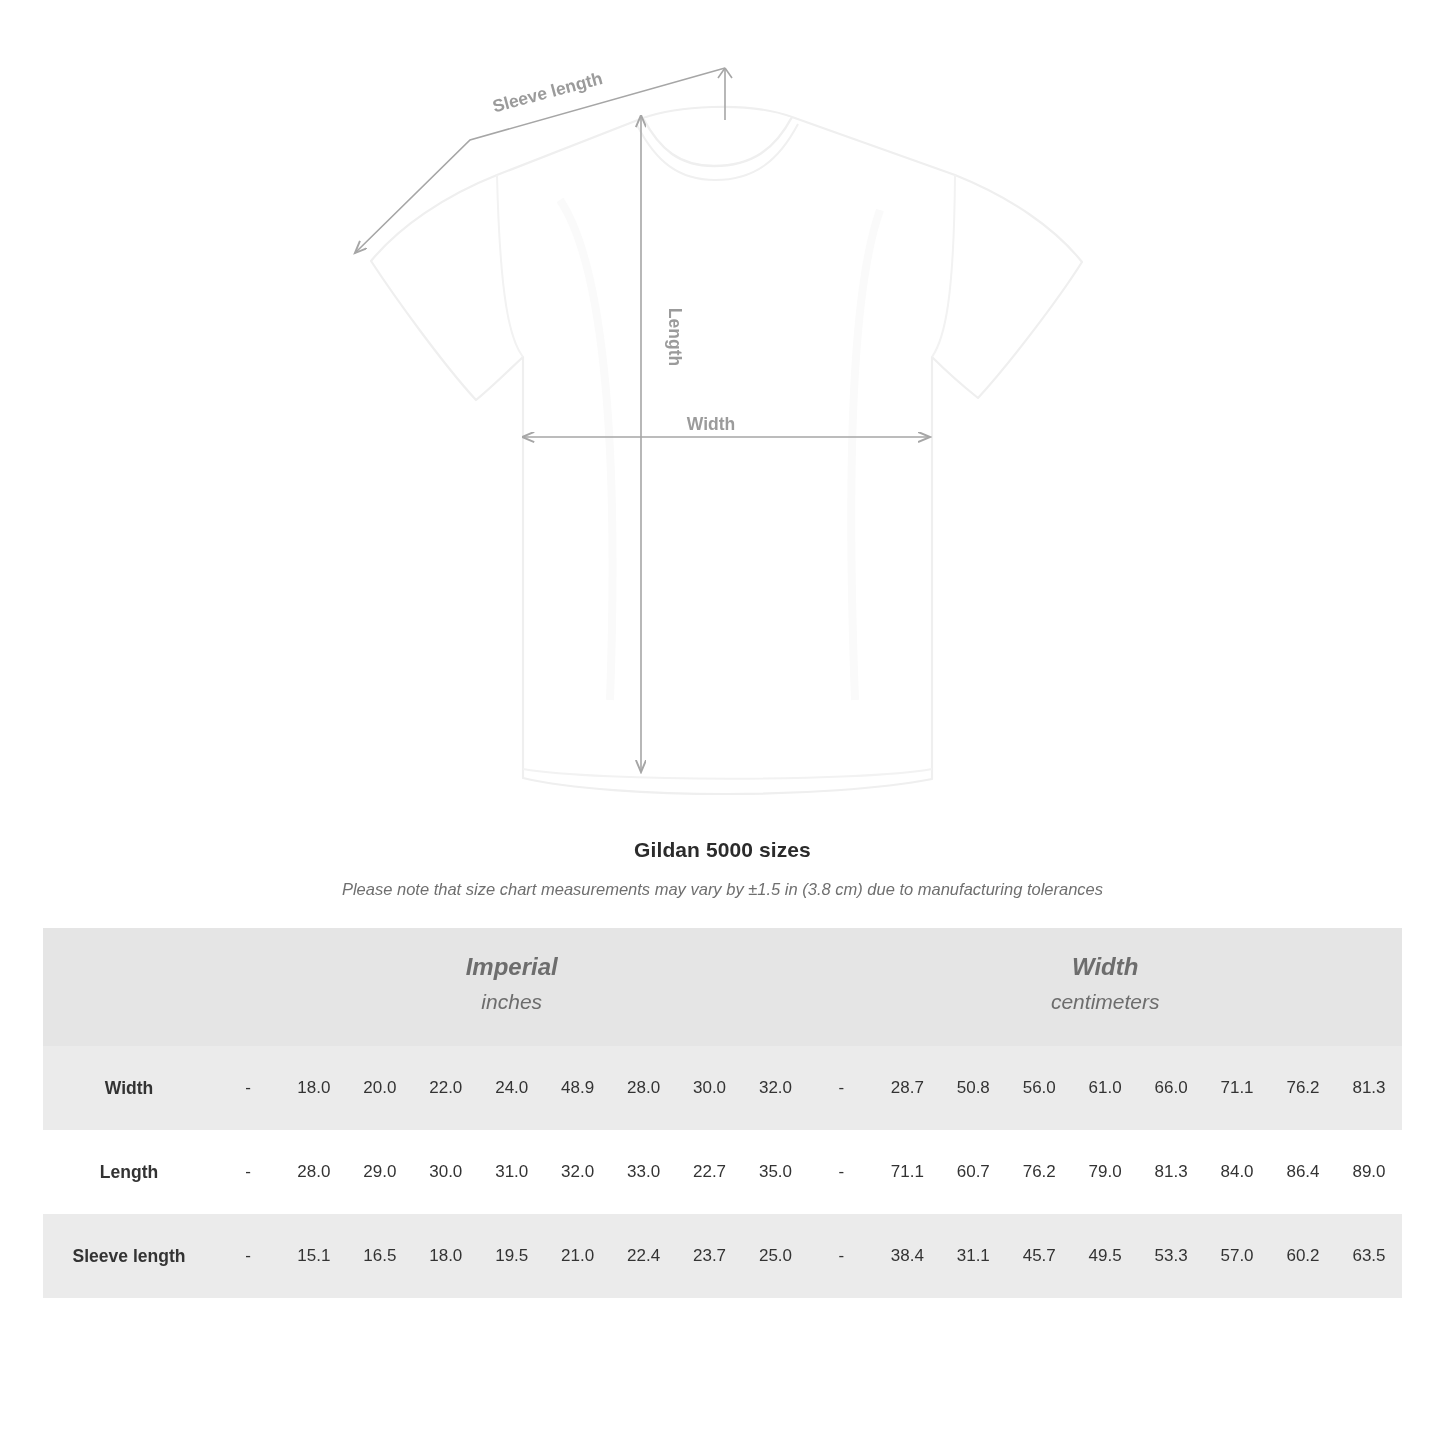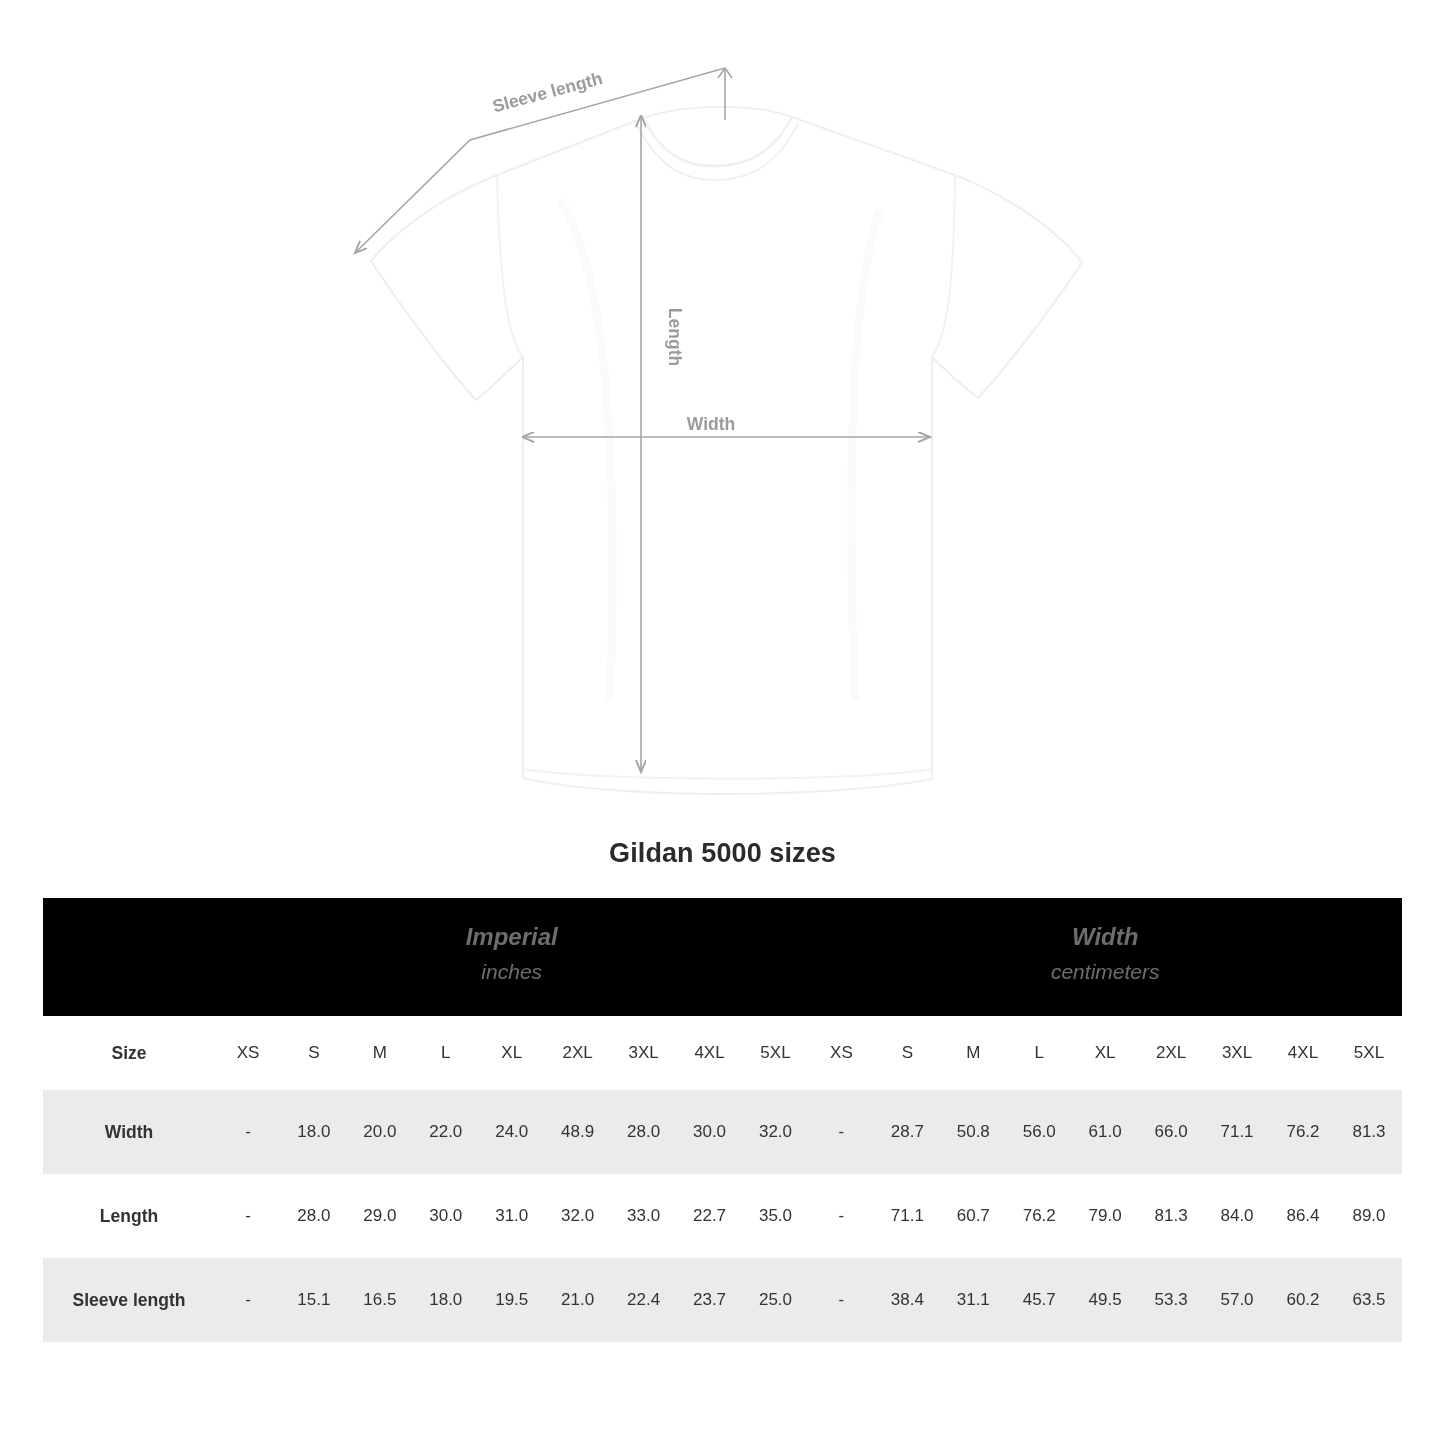--- a/index.html
+++ b/index.html
@@ -26,21 +26,21 @@
     width: 1445px;
     height: 830px;
   }
   .illustration svg {
     display: block;
   }
 
   
   .chart-title {
     text-align: center;
-    font-size: 27px;
+    font-size: 21px;
     font-weight: bold;
     color: #2b2b2b;
     margin: 8px 0 0 0;
     letter-spacing: 0.1px;
   }
   .chart-subtitle {
     text-align: center;
     font-size: 16.5px;
     font-style: italic;
     color: #6f6f6f;
@@ -61,21 +61,21 @@
   table.size-table th {
     padding: 0;
     text-align: center;
     vertical-align: middle;
     font-size: 17px;
     color: #333333;
     font-weight: normal;
   }
   .unit-header-row td {
     height: 118px;
-    background: #000000;
+    background: #e5e5e5;
   }
   .unit-name {
     font-size: 24px;
     font-style: italic;
     font-weight: bold;
     color: #6d6d6d;
     line-height: 1.25;
   }
   .unit-sub {
     font-size: 21px;
@@ -174,20 +174,21 @@
 
       <g>
         <line x1="524" y1="437" x2="930" y2="437" stroke="#a6a6a6" stroke-width="1.6" marker-start="url(#arrow-start)" marker-end="url(#arrow-end)"></line>
       </g>
       <rect x="668" y="410" width="86" height="26" fill="#ffffff"></rect>
       <text x="711" y="430" text-anchor="middle" font-family="Liberation Sans, sans-serif" font-size="17.5" font-weight="bold" fill="#9b9b9b">Width</text>
     </svg>
   </div>
 
   <div class="chart-title">Gildan 5000 sizes</div>
+  <div class="chart-subtitle">Please note that size chart measurements may vary by ±1.5 in (3.8 cm) due to manufacturing tolerances</div>
 
   <div class="table-wrap">
     <table class="size-table">
       <colgroup>
         <col class="label-col">
         <col span="9">
         <col span="9">
       </colgroup>
       <tbody>
 
@@ -196,41 +197,20 @@
           <td colspan="9">
             <div class="unit-name">Imperial</div>
             <div class="unit-sub">inches</div>
           </td>
           <td colspan="9">
             <div class="unit-name">Width</div>
             <div class="unit-sub">centimeters</div>
           </td>
         </tr>
 
-        <tr class="size-row">
-          <td class="rowlabel">Size</td>
-          <td>XS</td>
-          <td>S</td>
-          <td>M</td>
-          <td>L</td>
-          <td>XL</td>
-          <td>2XL</td>
-          <td>3XL</td>
-          <td>4XL</td>
-          <td>5XL</td>
-          <td>XS</td>
-          <td>S</td>
-          <td>M</td>
-          <td>L</td>
-          <td>XL</td>
-          <td>2XL</td>
-          <td>3XL</td>
-          <td>4XL</td>
-          <td>5XL</td>
-        </tr>
 
         <tr class="data-row shaded">
           <td class="rowlabel">Width</td>
           <td>-</td>
           <td>18.0</td>
           <td>20.0</td>
           <td>22.0</td>
           <td>24.0</td>
           <td>48.9</td>
           <td>28.0</td>

